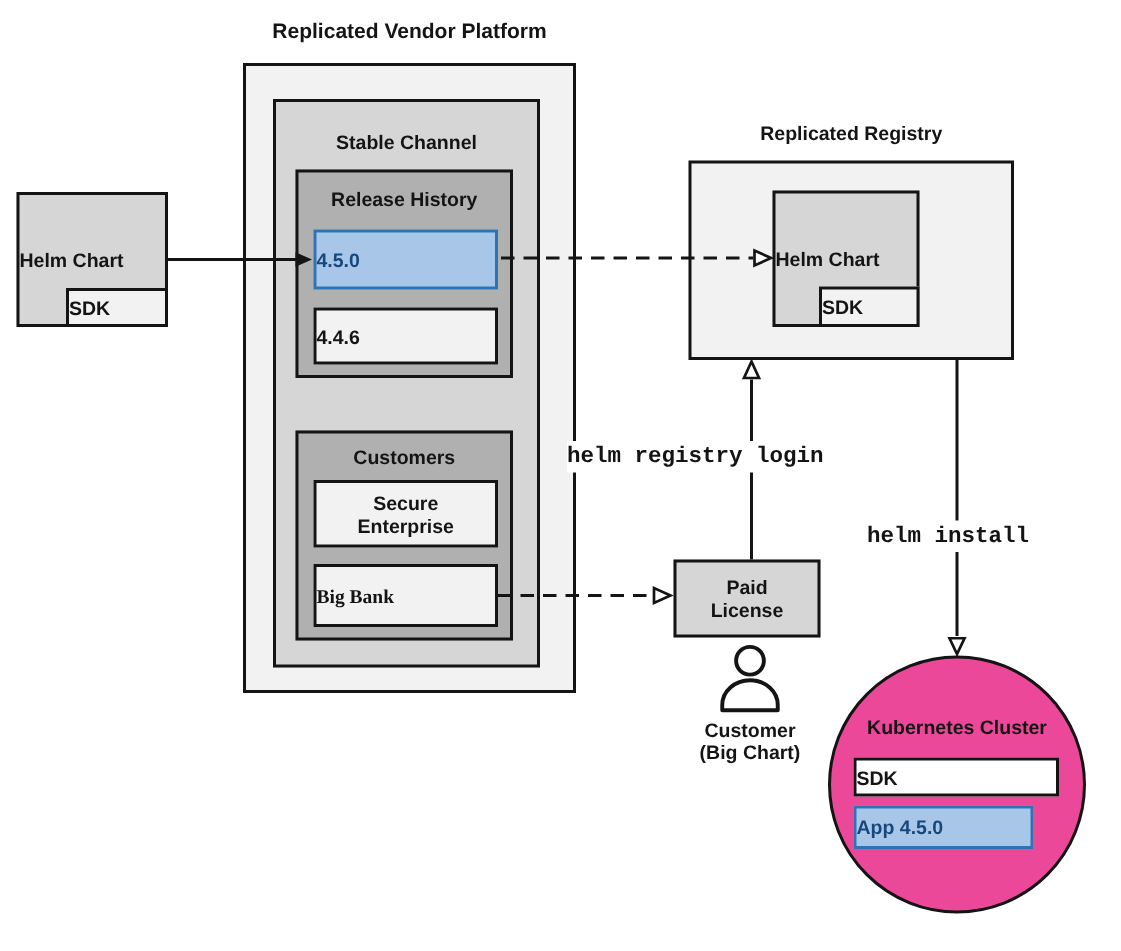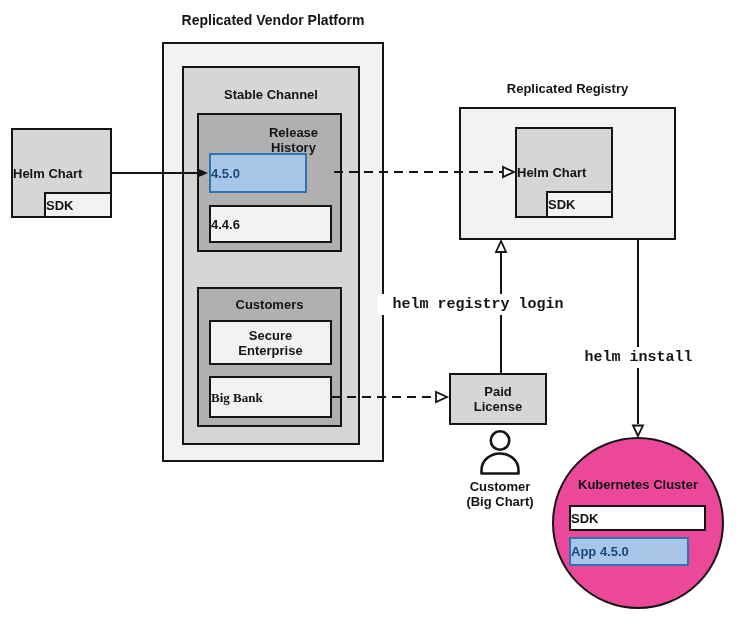--- a/index.html
+++ b/index.html
@@ -16,31 +16,31 @@
   .canvas{
     position:relative;width:747px;height:634px;background:#fff;overflow:hidden;
     font-family:"Liberation Sans", sans-serif;color:var(--line-color);
   }
   .box{position:absolute;box-sizing:border-box;border:2px solid var(--line-color);}
   .lbl{font-weight:bold;font-size:13px;line-height:15px;text-align:center;}
   .boxlbl{position:absolute;left:0;right:0;}
   .centerlbl{display:flex;align-items:center;}
   .mono{
     position:absolute;z-index:6;font-family:"Liberation Mono","DejaVu Sans Mono",monospace;
-    font-weight:bold;font-size:15px;text-align:center;background:#fff;padding:2px 0;
+    font-weight:bold;font-size:15px;background:#fff;padding:2px 0;
   }
   
   .platform-title{position:absolute;left:162px;top:13px;width:222px;font-size:14px;}
   
   .outer-box{left:162px;top:42px;width:222px;height:420px;background:var(--container-fill);}
   .stable-box{left:18px;top:22px;width:178px;height:379px;background:var(--channel-fill);}
   .stable-lbl{top:19px;}
   .release-box{left:13px;top:45px;width:145px;height:139px;background:var(--section-fill);}
-  .release-lbl{top:10px;padding-left:48px;}
-  .rel-450{left:10px;top:38px;width:98px;height:40px;background:var(--highlight-fill);
+  .release-lbl{top:10px;}
+  .rel-450{left:10px;top:38px;width:123px;height:40px;background:var(--highlight-fill);
            border:2.5px solid var(--highlight-border);color:var(--highlight-text);}
   .rel-446{left:10px;top:90px;width:123px;height:38px;background:var(--item-fill);}
   .customers-box{left:13px;top:219px;width:145px;height:140px;background:var(--section-fill);}
   .customers-lbl{top:8px;}
   .cust-1{left:10px;top:31px;width:123px;height:45px;background:var(--item-fill);padding:0 24px;}
   .cust-2{left:10px;top:87px;width:123px;height:42px;background:var(--item-fill);font-family:Liberation Serif, serif;}
   
   .helm-left{left:11px;top:128px;width:101px;height:90px;background:var(--channel-fill);}
   .sdk-sub{position:absolute;box-sizing:border-box;border:2px solid var(--line-color);
            background:var(--item-fill);right:-2px;bottom:-2px;}

